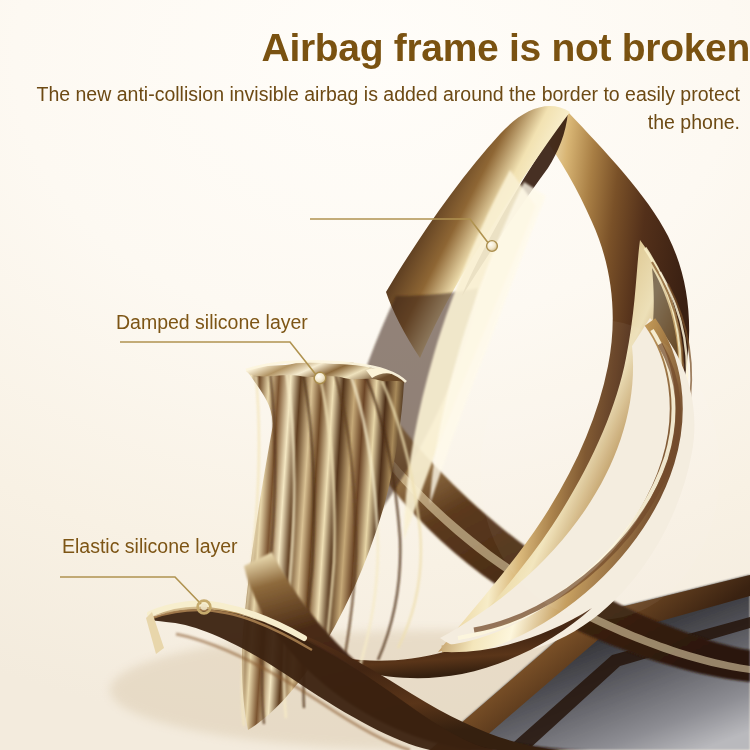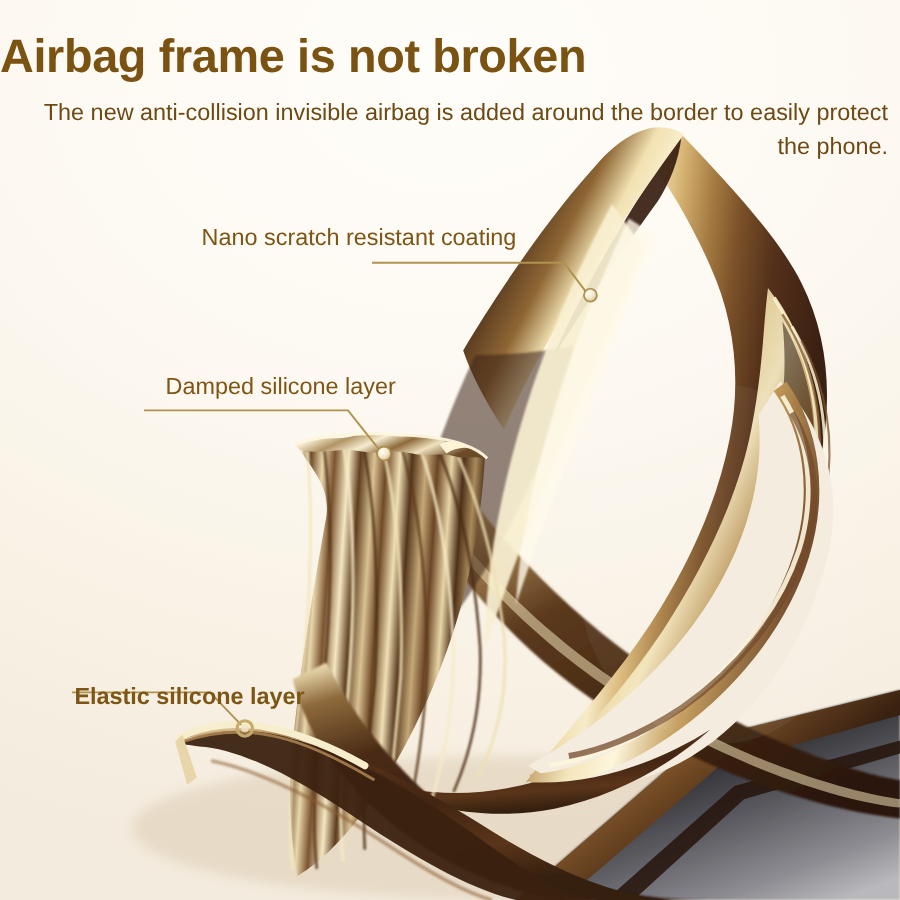--- a/index.html
+++ b/index.html
@@ -25,21 +25,21 @@
     width: 750px;
     height: 750px;
   }
 
   
   .headline {
     position: absolute;
     left: 0;
     top: 25px;
     width: 750px;
-    text-align: left;
+    text-align: right;
     font-size: 39px;
     line-height: 46px;
     font-weight: bold;
     letter-spacing: -0.3px;
     color: #7a5211;
   }
   .subhead {
     position: absolute;
     left: 10px;
     top: 80px;
@@ -52,22 +52,22 @@
   }
 
   .callout {
     position: absolute;
     font-size: 19.5px;
     line-height: 24px;
     color: #7d5515;
     white-space: nowrap;
   }
   .callout.c1 { left: 168px; top: 186px; }
-  .callout.c2 { left: 138px; top: 310px; }
-  .callout.c3 { left: 62px;  top: 569px; font-weight: bold; }
+  .callout.c2 { left: 116px; top: 310px; }
+  .callout.c3 { left: 62px;  top: 534px; }
 
   svg { display: block; }
 </style>
 </head>
 <body>
 
 <div id="stage">
 
   <svg id="art" viewBox="0 0 750 750">
     <defs>
@@ -400,19 +400,18 @@
       <circle cx="320" cy="378" r="5.8" fill="url(#gMarker)" stroke="#a98c4c" stroke-width="1.4"></circle>
       <circle cx="204" cy="607" r="6.4" fill="none" stroke="#c6ab6d" stroke-width="2.6"></circle>
       <circle cx="204" cy="607" r="3.2" fill="#efe4c6" opacity="0.85"></circle>
     </g>
   </svg>
 
   <div class="headline">Airbag frame is not broken</div>
 
   <div class="subhead">The new anti-collision invisible airbag is added around the border to easily protect the phone.</div>
 
-  <div class="callout c1">Nano scratch resistant coating</div>
 
   <div class="callout c2">Damped silicone layer</div>
 
   <div class="callout c3">Elastic silicone layer</div>
 
 </div>
 
 </body></html>

